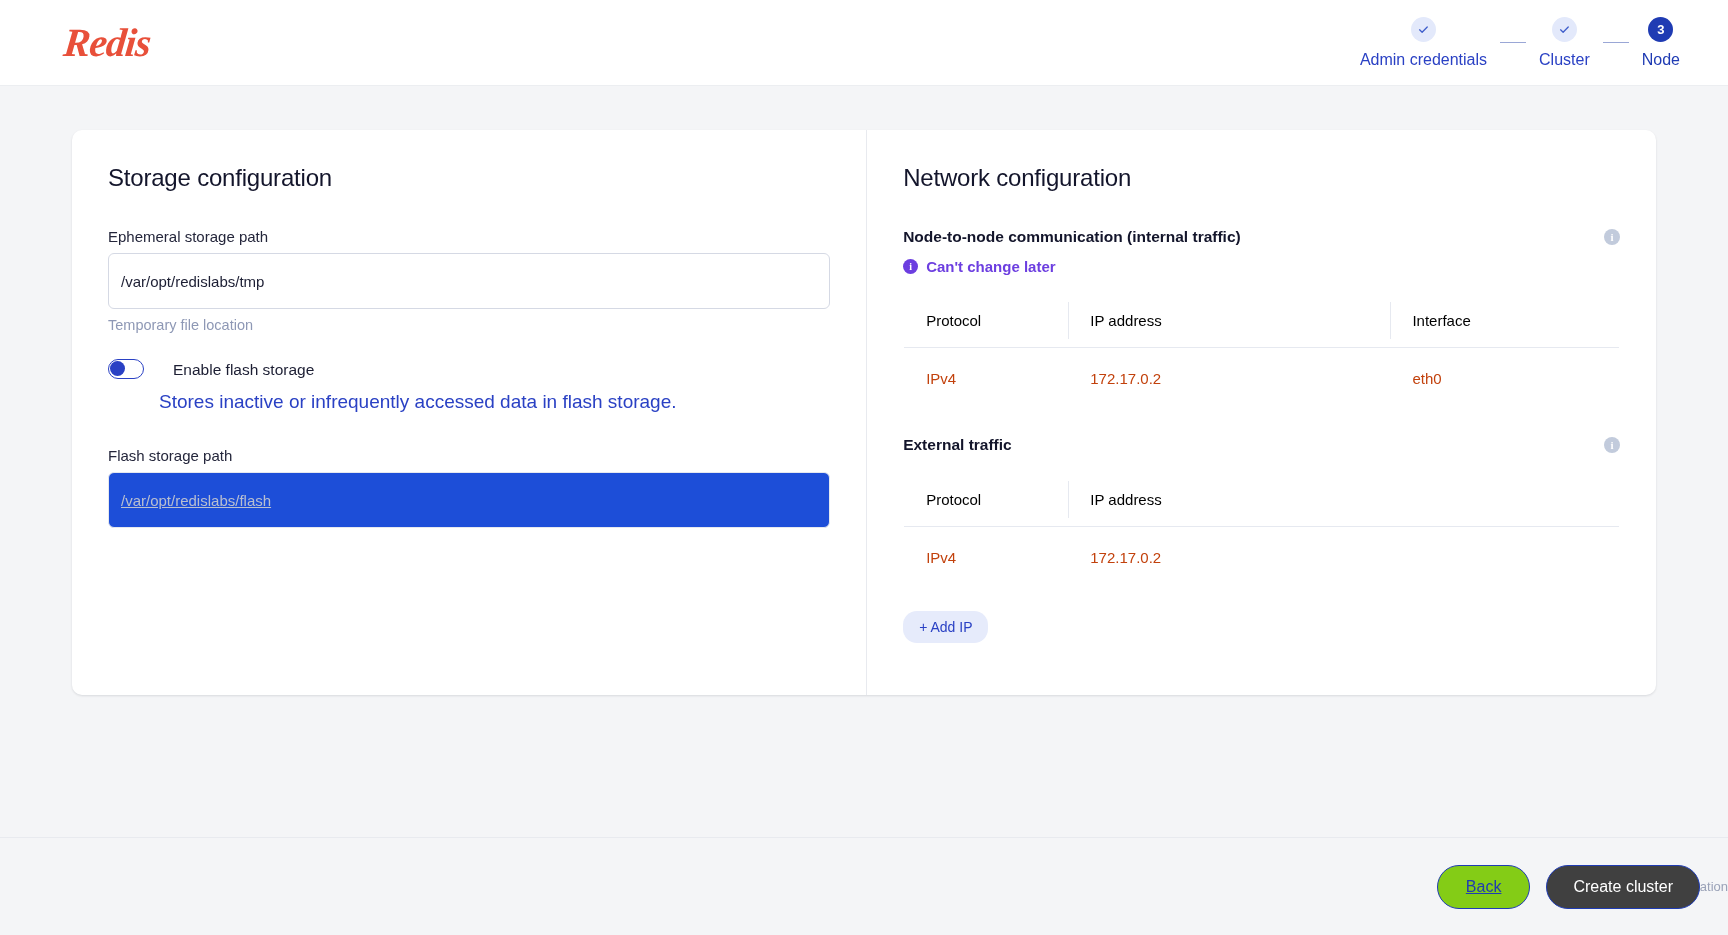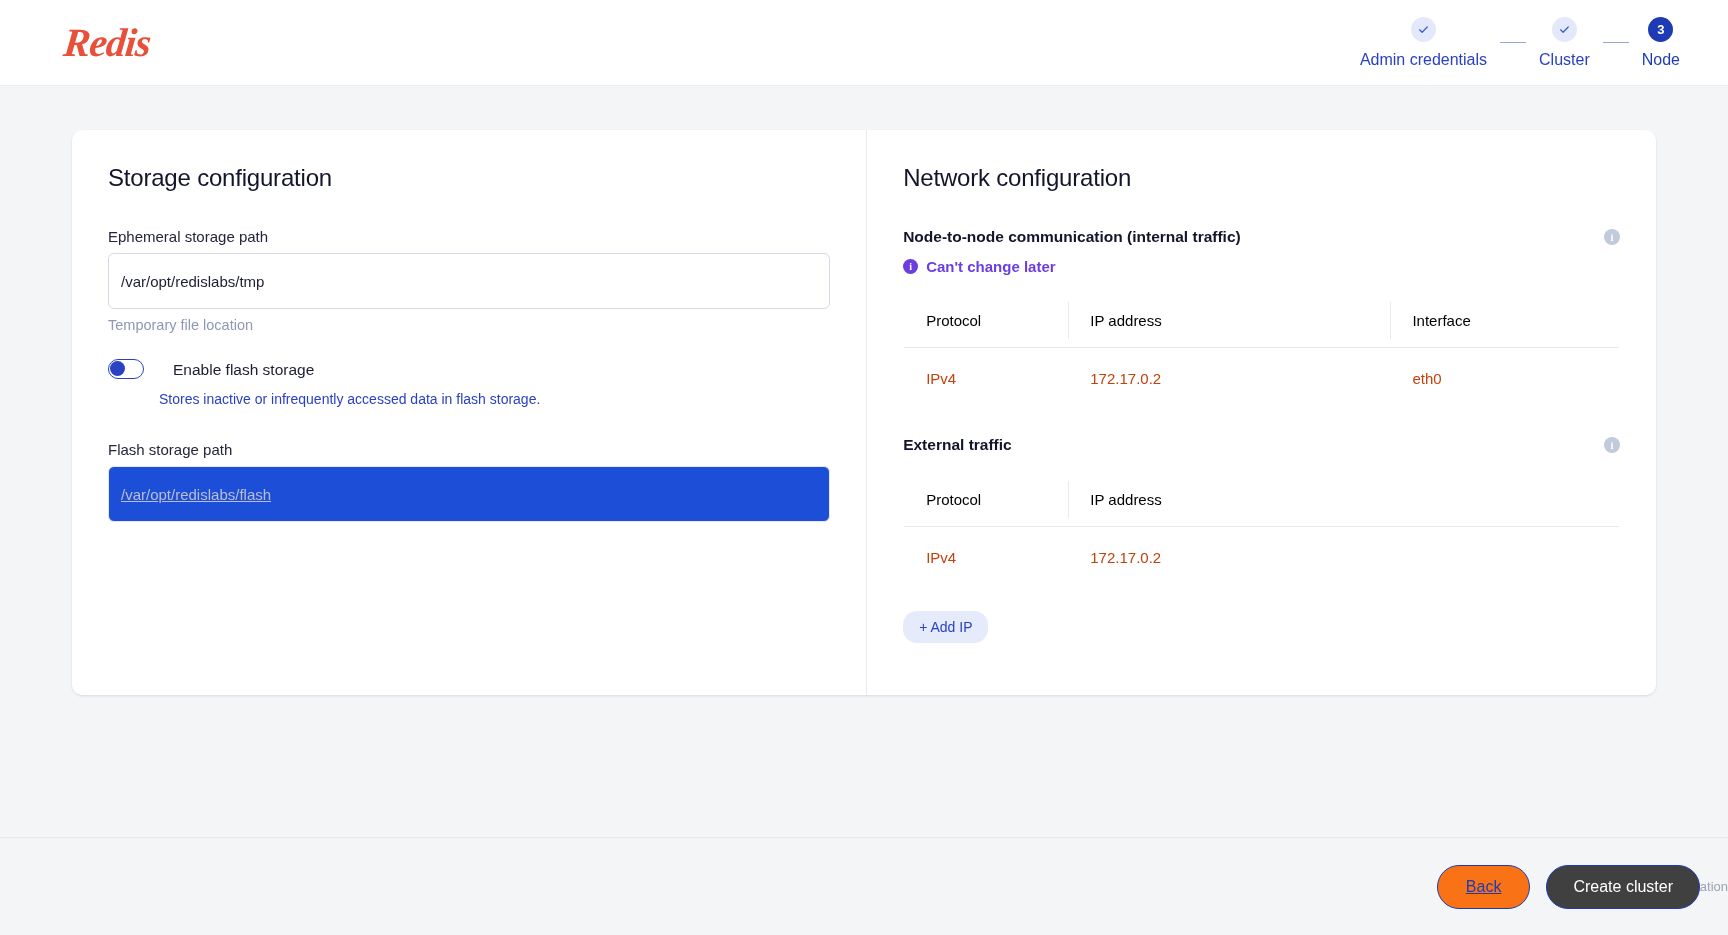--- a/index.html
+++ b/index.html
@@ -202,21 +202,21 @@
     border-radius: 50%;
     background: #2a41c4;
   }
 
   .toggle-label {
     font-size: 15.5px;
     color: #1c1e33;
   }
 
   .toggle-sub {
-    font-size: 14px;
+    font-size: 19px;
     color: #2a41c4;
     margin: 12px 0 0 51px;
   }
 
   
   .section-head {
     display: flex;
     align-items: center;
     justify-content: space-between;
     gap: 36px;
@@ -366,21 +366,21 @@
 
   .btn {
     font-family: "Liberation Sans", sans-serif;
     font-size: 16px;
     border-radius: 22px;
     height: 44px;
     cursor: pointer;
   }
 
   .btn-secondary {
-    background: #f97316;
+    background: #84cc16;
     border: 1.6px solid #1f3bb3;
     color: #1f3bb3;
     padding: 0 28px;
     text-decoration: underline;
   }
 
   .btn-primary {
     background: #404040;
     border: 1.6px solid #1f3bb3;
     color: #ffffff;

